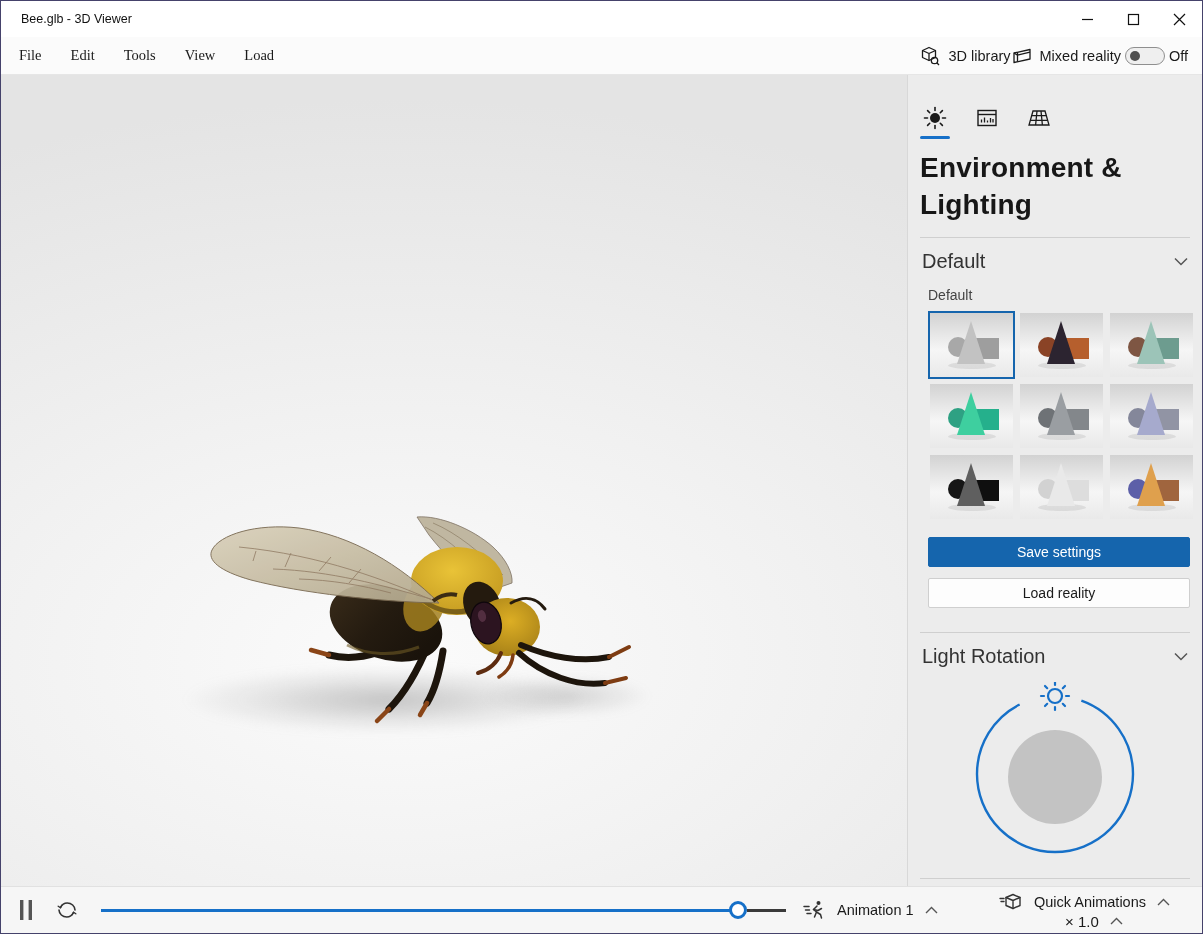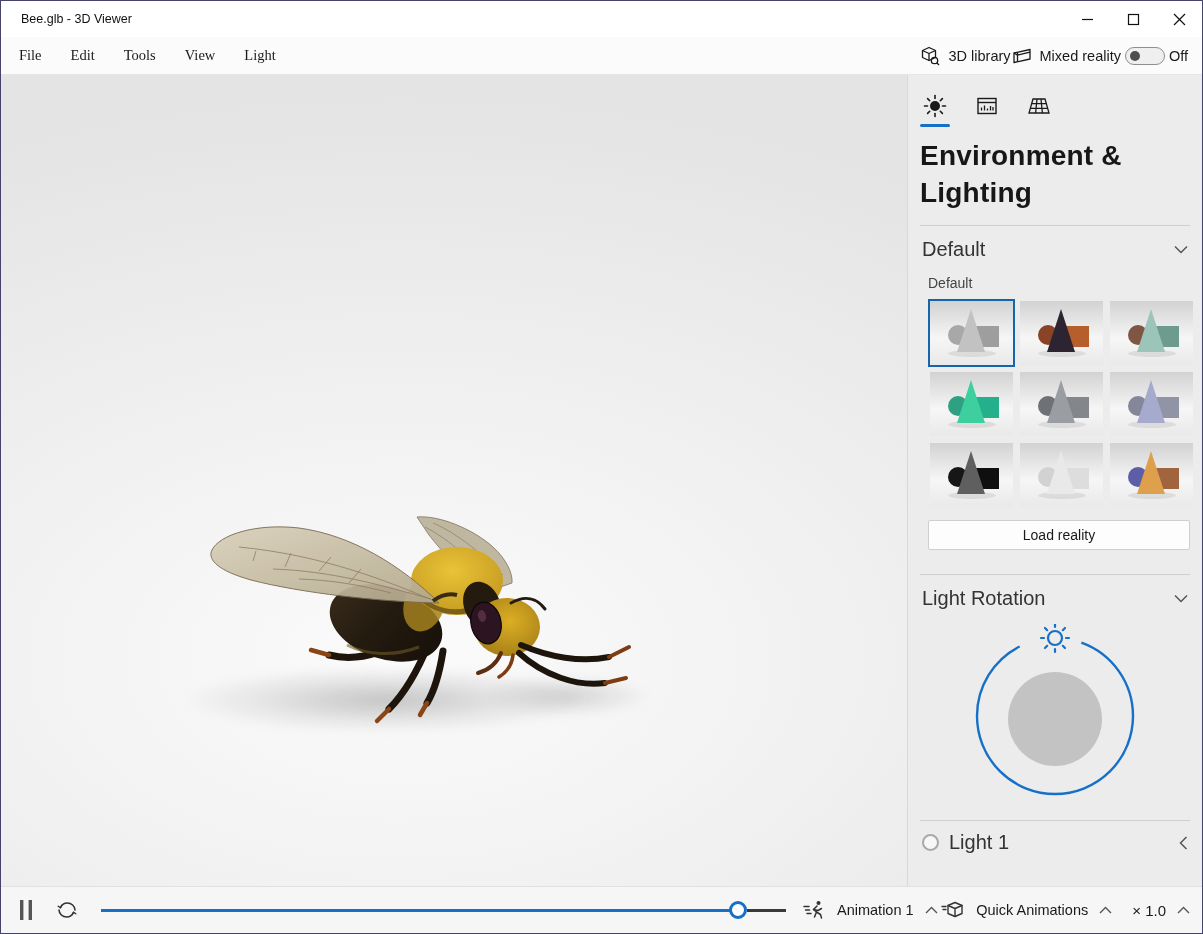--- a/index.html
+++ b/index.html
@@ -32,21 +32,21 @@
   .viewport{ flex:1 1 auto; position:relative; overflow:hidden;
     background:radial-gradient(ellipse 950px 560px at 44% 72%, #fbfbfb 0%, #f1f1f1 45%, #e4e4e4 100%); }
   .bee-shadow{ position:absolute; left:185px; top:592px; width:400px; height:66px; border-radius:50%;
     background:radial-gradient(ellipse at center, rgba(110,110,110,.38) 0%, rgba(140,140,140,.16) 45%, transparent 72%);
     filter:blur(5px); }
   .bee-shadow2{ position:absolute; left:480px; top:600px; width:170px; height:42px; border-radius:50%;
     background:radial-gradient(ellipse at center, rgba(120,120,120,.28) 0%, transparent 70%); filter:blur(4px); }
   .bee-svg{ position:absolute; left:180px; top:420px; }
 
   
-  .panel{ flex:0 0 295px; background:var(--panel-bg); border-left:1px solid #d8d8d8; padding:4px 12px; overflow:hidden; }
+  .panel{ flex:0 0 295px; background:var(--panel-bg); border-left:1px solid #d8d8d8; padding:16px 12px; overflow:hidden; }
   .tabs{ display:flex; align-items:flex-end; gap:22px; padding-top:12px; height:48px; }
   .tab{ display:flex; flex-direction:column; align-items:center; gap:6px; cursor:pointer; background:none; border:none; }
   .tab .underline{ width:30px; height:3px; border-radius:2px; background:transparent; }
   .tab.active .underline{ background:var(--accent); }
   .panel-title{ font-size:28px; font-weight:700; color:#171717; line-height:1.33; margin-top:10px; letter-spacing:.2px; }
   .divider{ height:1px; background:var(--divider); margin-top:14px; }
   .section-head{ display:flex; align-items:center; justify-content:space-between; padding:12px 2px 10px 2px; cursor:pointer; }
   .section-head .sec-label{ font-size:20px; color:#333; }
   .group-label{ font-size:14px; color:#444; margin:4px 0 8px 8px; }
   .themes-grid{ display:grid; grid-template-columns:repeat(3, 1fr); gap:3px; margin:2px 0 0 8px; }
@@ -67,21 +67,21 @@
   .pb-btn{ background:none; border:none; cursor:pointer; display:flex; align-items:center; justify-content:center; }
   .pause-btn{ margin-left:18px; }
   .loop-btn{ margin-left:22px; }
   .slider{ position:relative; width:685px; height:20px; margin-left:22px; cursor:pointer; }
   .slider .track-fill{ position:absolute; left:0; top:8.5px; height:3px; background:var(--accent); }
   .slider .track-rest{ position:absolute; top:8.5px; height:3px; background:#3a3a3a; right:0; }
   .slider .handle{ position:absolute; top:1px; width:18px; height:18px; border-radius:50%; background:#fff; border:3px solid var(--accent); }
   .pb-group{ display:flex; align-items:center; gap:11px; cursor:pointer; }
   .pb-label{ font-size:14.5px; color:#1a1a1a; white-space:nowrap; }
   .anim-group{ margin-left:16px; }
-  .right-cluster{ margin-left:auto; display:flex; align-items:center; padding-right:12px; }
+  .right-cluster{ margin-left:auto; display:flex; align-items:center; padding-right:12px;flex-direction:column; }
   .qa-group{ margin-right:20px; }
   .speed-group .pb-label{ font-size:15px; }
 </style>
 </head>
 <body>
 
 <div class="window">
 
   <div class="titlebar">
     <span class="title">Bee.glb - 3D Viewer</span>
@@ -103,21 +103,21 @@
       </button>
     </div>
   </div>
 
   <div class="menubar">
     <div class="menu-left">
       <span class="menu-item">File</span>
       <span class="menu-item">Edit</span>
       <span class="menu-item">Tools</span>
       <span class="menu-item">View</span>
-      <span class="menu-item">Light</span>
+      <span class="menu-item">Load</span>
     </div>
     <div class="menu-right">
       <div class="mr-group">
         <svg width="22" height="22" viewBox="0 0 22 22" fill="none" stroke="#1a1a1a" stroke-width="1.3" stroke-linejoin="round">
           <path d="M10 2.5 L16.5 5.5 L16.5 12.5 L10 15.5 L3.5 12.5 L3.5 5.5 Z"></path>
           <path d="M3.5 5.5 L10 8.5 L16.5 5.5 M10 8.5 L10 15.5"></path>
           <circle cx="15.5" cy="15.5" r="3.2"></circle>
             <line x1="17.8" y1="17.8" x2="20" y2="20"></line>
         </svg>
         <span class="mr-label">3D library</span>
@@ -407,20 +407,21 @@
               </defs>
               <rect width="83" height="64" fill="url(#bg-vivid)"></rect>
               <ellipse cx="42" cy="52.5" rx="24" ry="3.5" fill="rgba(0,0,0,0.08)"></ellipse>
               <circle cx="28" cy="34" r="10" fill="#5c5fa8"></circle>
               <rect x="46" y="25" width="23" height="21" fill="#a0653e"></rect>
               <polygon points="41,8 55,51 27,51" fill="#dfa04d"></polygon>
             </svg>
           </button>
         </div>
 
+      <button class="btn btn-primary">Save settings</button>
       <button class="btn btn-secondary">Load reality</button>
 
       <div class="divider" style="margin-top:24px"></div>
 
       <div class="section-head">
         <span class="sec-label">Light Rotation</span>
         <svg width="14" height="9" viewBox="0 0 14 9" fill="none" stroke="#555" stroke-width="1.5">
             <path d="M1 1.5 L7 7.5 L13 1.5"></path>
           </svg>
       </div>

